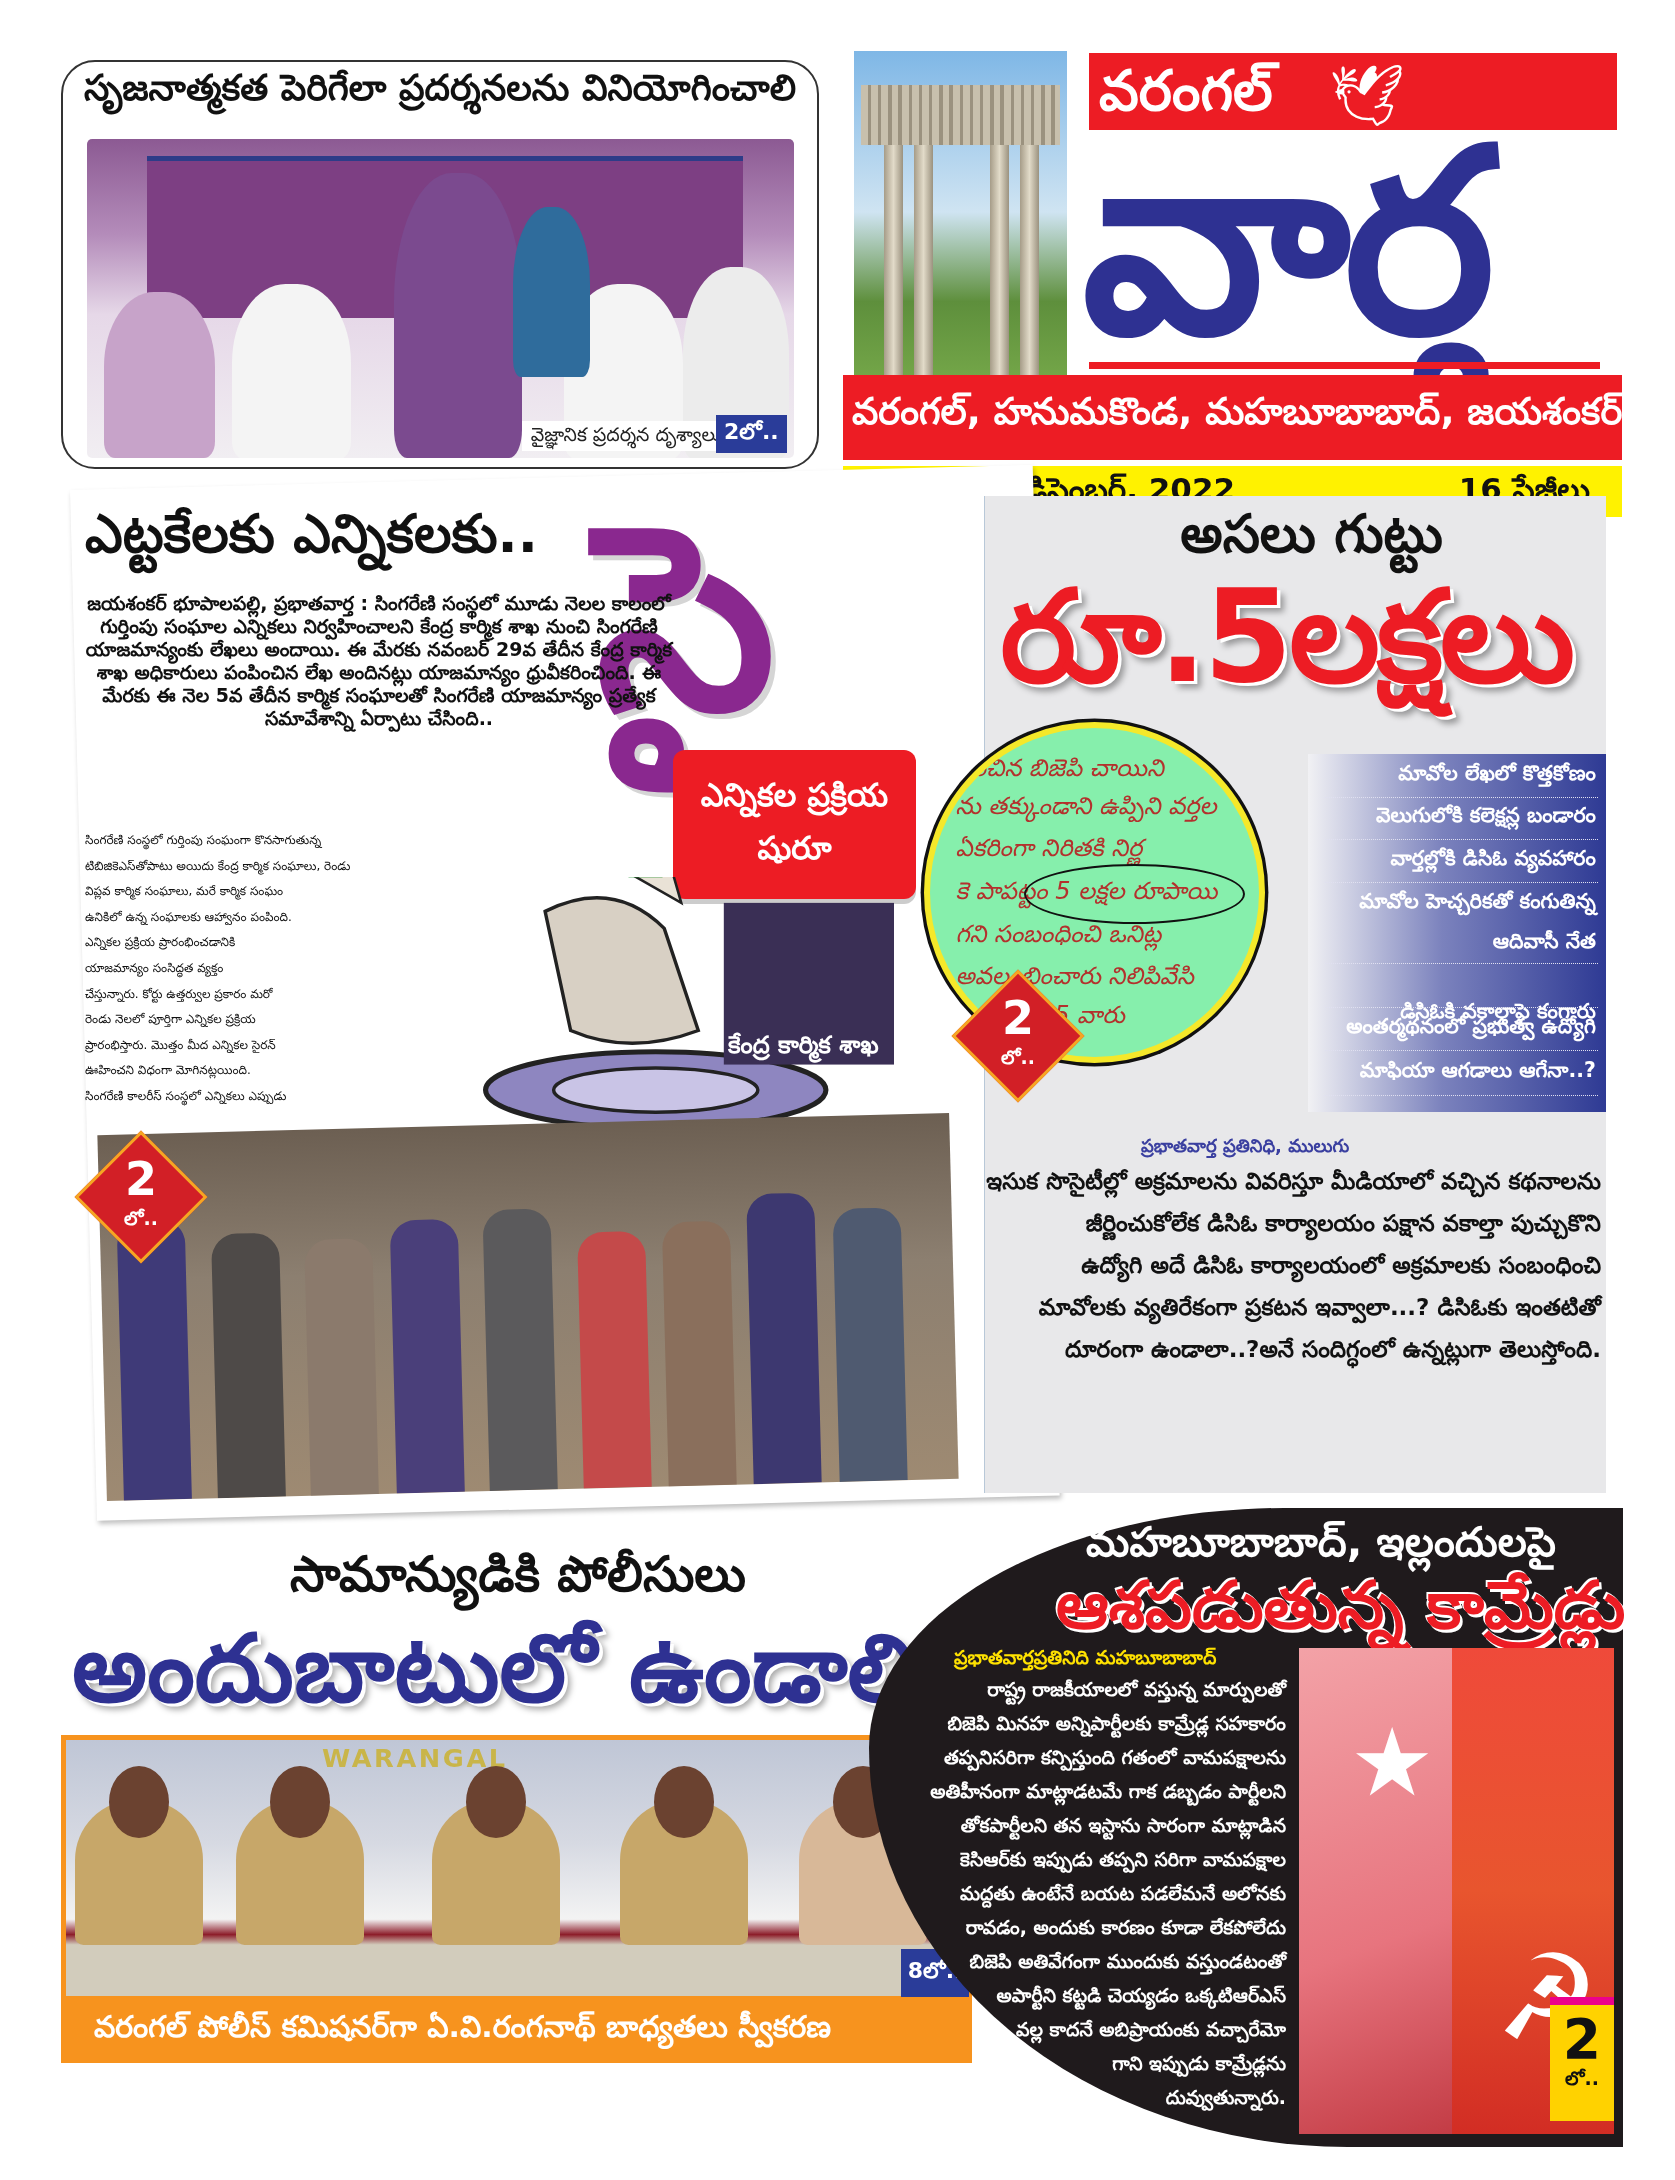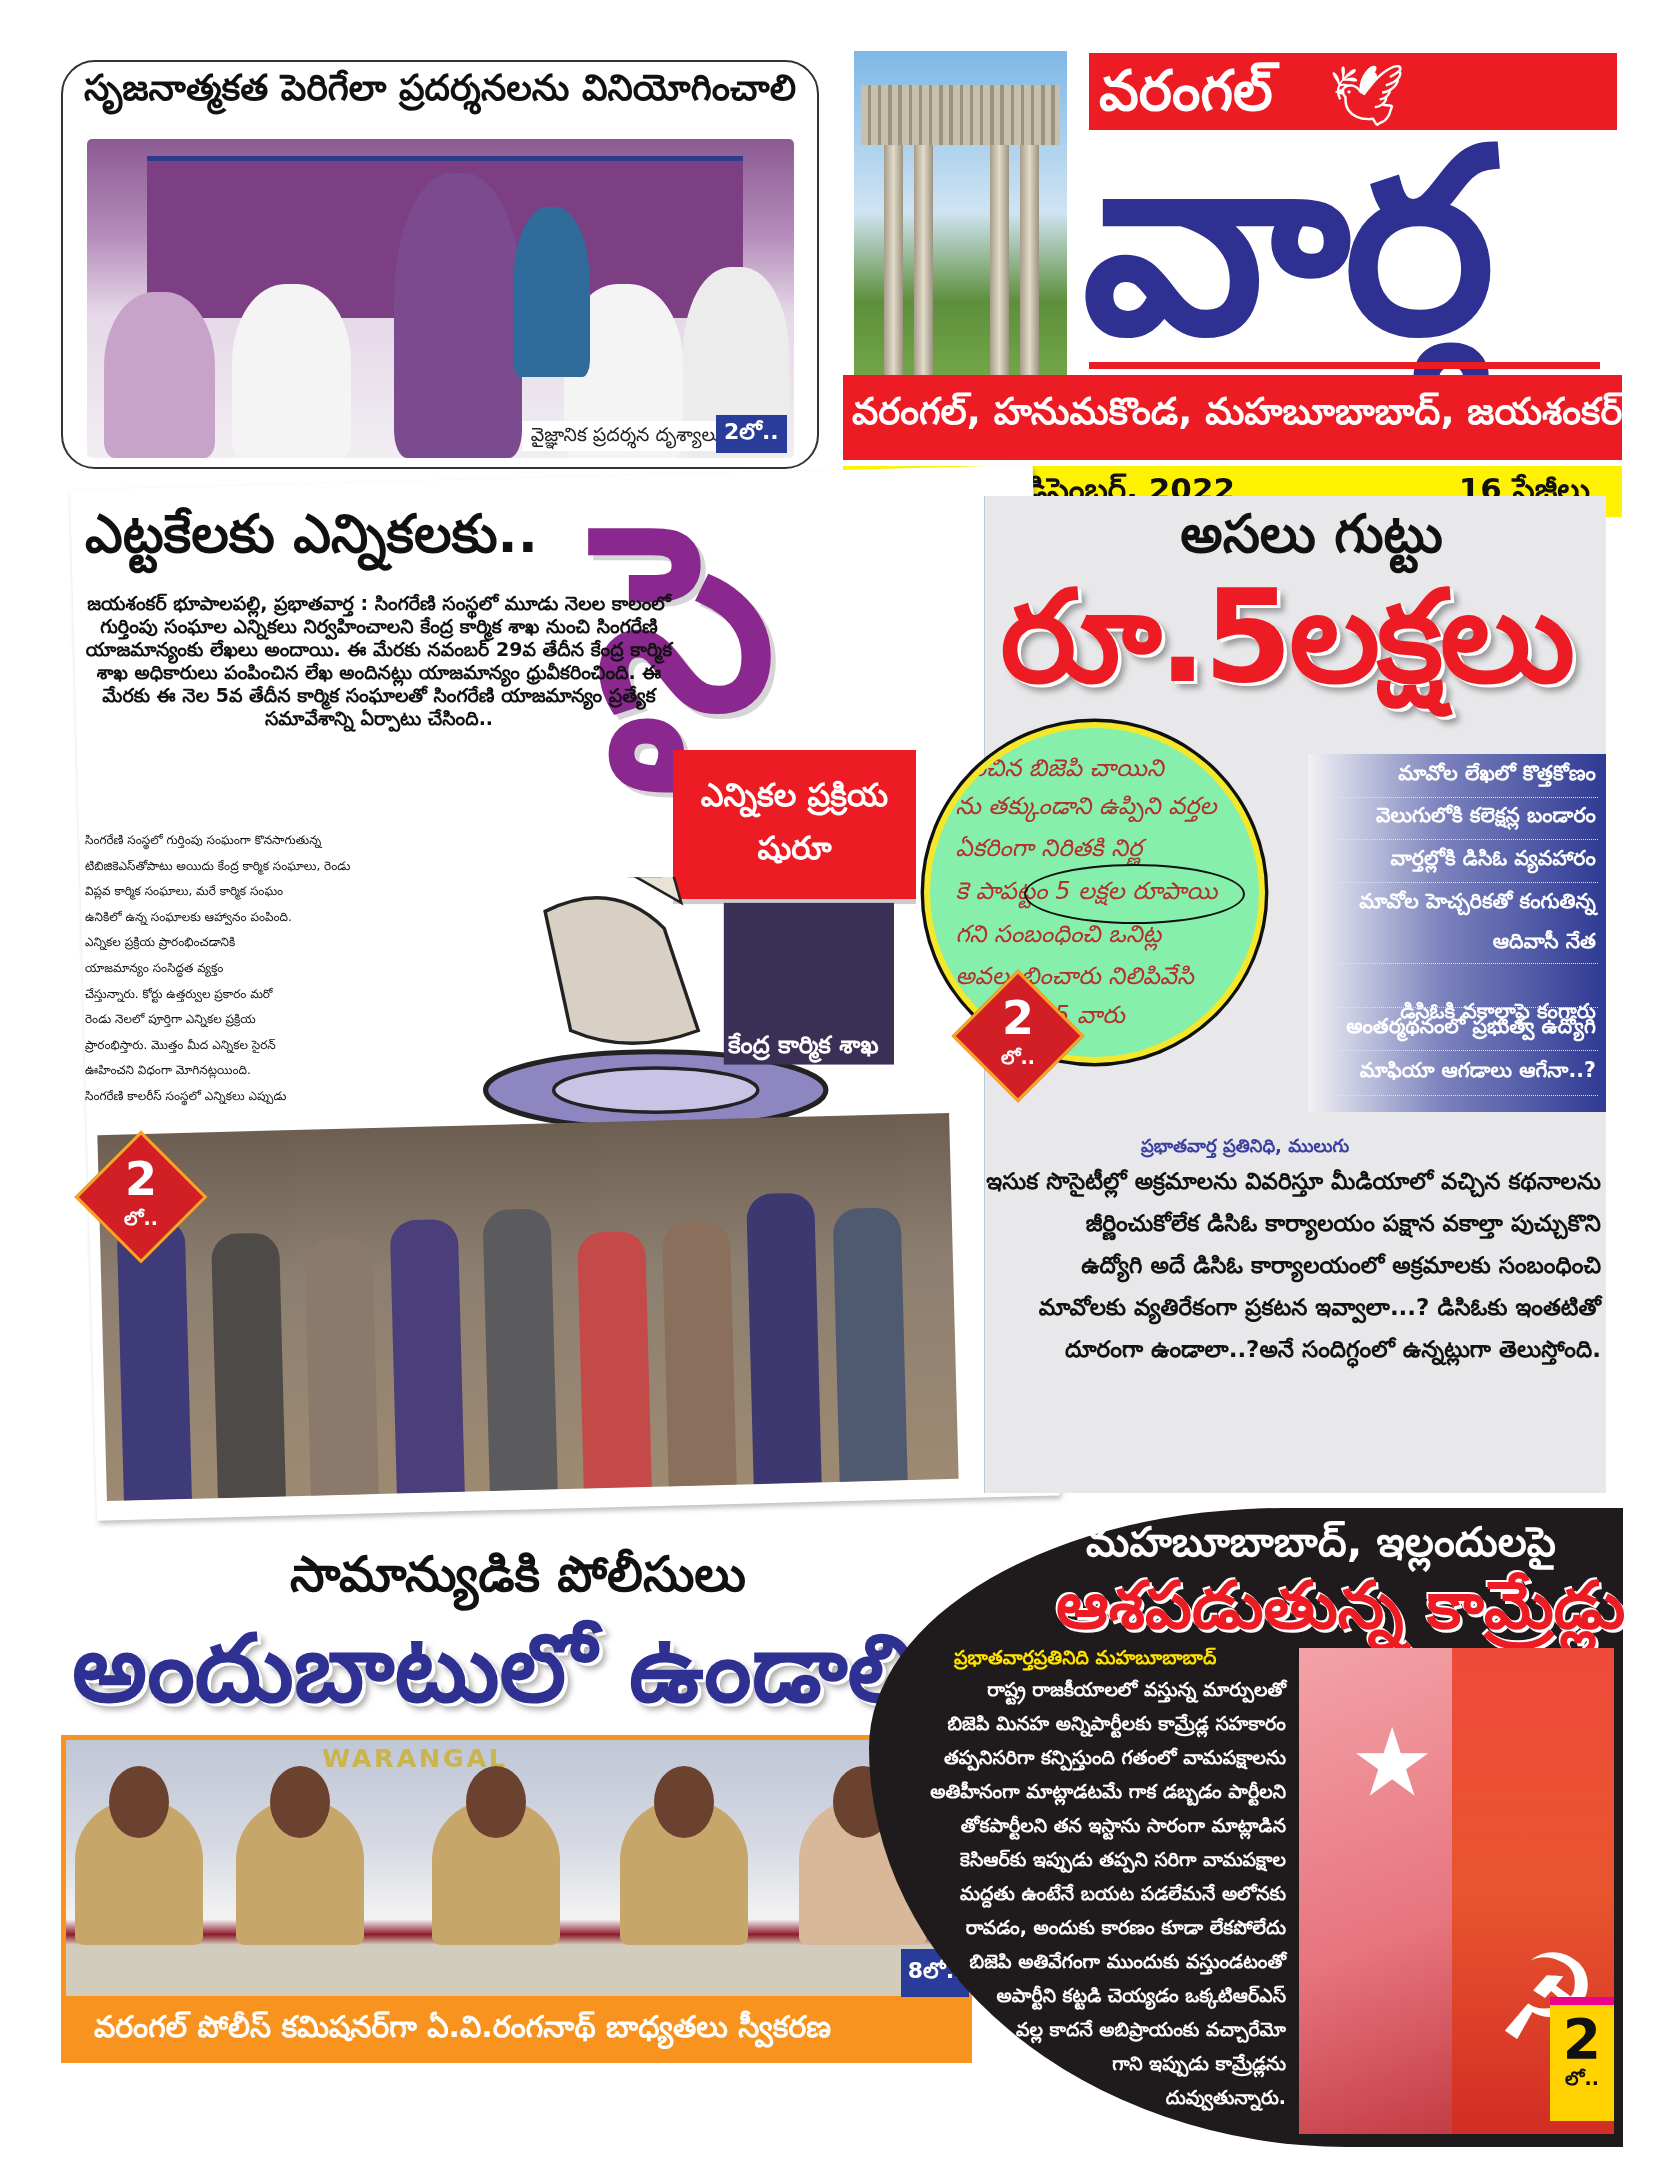--- a/index.html
+++ b/index.html
@@ -30,21 +30,21 @@
   #date-bar { left: 843px; top: 466px; width: 779px; height: 51px; background: #fff200; }
   #date-text { left: 856px; top: 471px; font-size: 31px; font-weight: bold; color: #111; }
   #pages-text { right: 85px; top: 471px; font-size: 31px; font-weight: bold; color: #111; }
 
   
   #left-panel { left: 70px; top: 490px; width: 963px; height: 1031px; background: #fff; transform: rotate(-1.5deg); transform-origin: top left; box-shadow: 1.7px 3.4px 5.1px rgba(0,0,0,0.25); }
   #left-head { left: 85px; top: 503px; font-size: 53px; font-weight: bold; }
   #left-lead { left: 85px; top: 592px; width: 588px; font-size: 19px; line-height: 23px; font-weight: bold; text-align: center; }
   #left-body { left: 85px; top: 828px; width: 400px; font-size: 12px; line-height: 25.6px; }
   #sai { left: 596px; top: 490px; font-size: 256px; font-weight: bold; color: #8a288f; text-shadow: 5.1px 5.1px 0 #d5d5d5; line-height: 1; }
-  #redbox { left: 673px; top: 750px; width: 243px; height: 149px; background: #ed1c24; color: #fff; font-weight: bold; font-size: 32px; text-align: center; line-height: 53px; padding-top: 19px; box-shadow: 0 5.1px 0 #ccc; }
+  #redbox { left: 673px; top: 750px; width: 243px; height: 149px; background: #ed1c24; color: #fff; font-weight: bold; font-size: 32px; text-align: center; line-height: 53px; padding-top: 19px; box-shadow: 0 5.1px 0 #ccc; border-radius: 12px; }
   #stamp { left: 443px; top: 877px; width: 451px; height: 256px; }
   #stamp-label { left: 728px; top: 1031px; font-size: 24px; color: #fff; font-weight: bold; }
   #miners { left: 102px; top: 1124px; width: 852px; height: 366px; background: linear-gradient(180deg,#6c5f52 0%, #8c7f70 40%, #9e8a72 100%); overflow: hidden; transform: rotate(-1.5deg); }
   .miner { position: absolute; bottom: 0; width: 68px; border-radius: 25.6px 25.6px 0 0; }
   .badge2 { width: 94px; height: 94px; background: #d21f26; transform: rotate(45deg); border: 3.4px solid #f6a623; }
   .badge2-num { font-size: 46px; font-weight: bold; color: #fff; text-align: center; line-height: 1; }
   .badge2-lo { font-size: 19px; font-weight: bold; color: #fff; text-align: center; }
 
   
   #right-panel { left: 984px; top: 496px; width: 622px; height: 997px; background: #e8e8ea; border-left: 1.7px solid #b8c8d8; }

